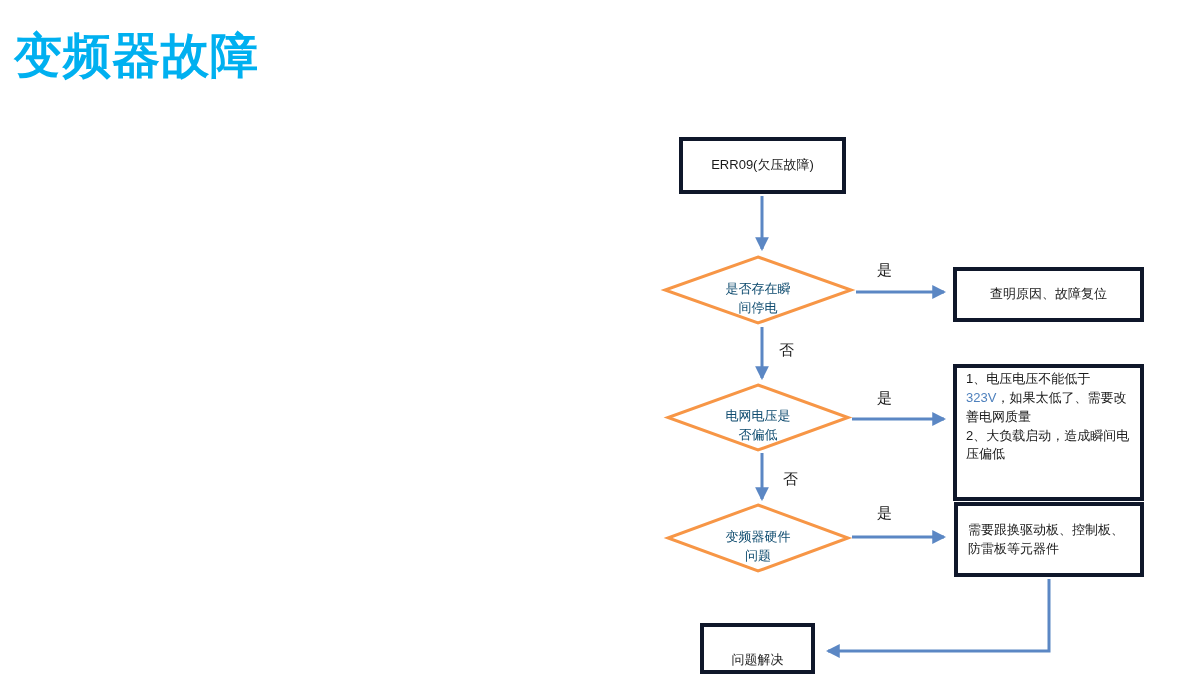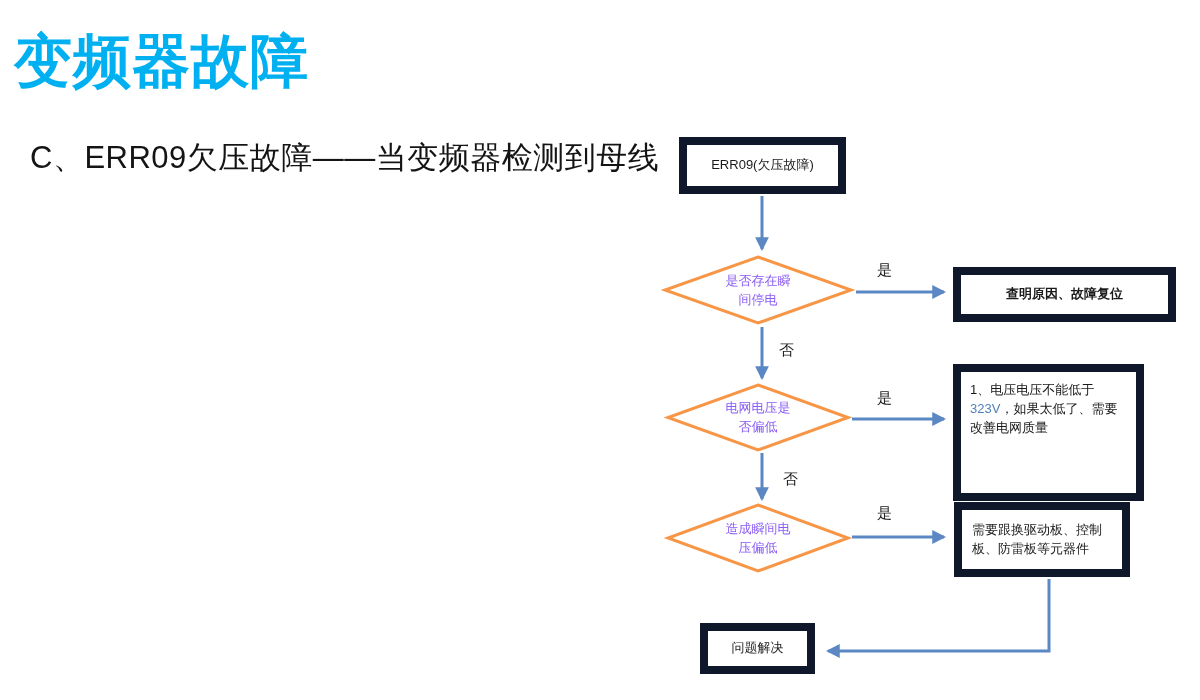--- a/index.html
+++ b/index.html
@@ -2,60 +2,59 @@
 <html lang="zh"><head>
 <meta charset="utf-8">
 <style>
   html,body{margin:0;padding:0;background:#ffffff;}
   .stage{
     position:relative;width:1200px;height:700px;background:#ffffff;overflow:hidden;
     font-family:"Liberation Sans",sans-serif;color:#1a1a1a;
   }
   .abs{position:absolute;}
   .slide-title{
-    left:14px;top:28px;font-size:58px;line-height:1.15;font-weight:bold;
+    left:14px;top:28px;font-size:48px;line-height:1.15;font-weight:bold;
     color:#00b0f0;letter-spacing:1px;white-space:nowrap;
   }
   .body-line{
     left:30px;font-size:31px;line-height:1.3;color:#141414;white-space:nowrap;
     font-weight:400;letter-spacing:0.5px;
   }
   .body-line.l1{top:138px;}
   .body-line.l2{top:211px;}
   svg.flow-layer{position:absolute;left:0;top:0;width:1200px;height:700px;}
   .node{
-    position:absolute;box-sizing:border-box;border:8px solid #0f172a;background:#ffffff;
+    position:absolute;box-sizing:border-box;border:4px solid #0f172a;background:#ffffff;
     display:flex;align-items:center;justify-content:center;text-align:center;
     font-size:13px;line-height:1.45;color:#1a1a1a;
   }
   .node-start{left:679px;top:137px;width:167px;height:57px;}
-  .node-action1{left:953px;top:267px;width:223px;height:55px;font-weight:bold;}
+  .node-action1{left:953px;top:267px;width:191px;height:55px;}
   .node-action2{
     left:953px;top:364px;width:191px;height:137px;
-    display:block;text-align:left;padding:9px 9px;
+    display:block;text-align:left;padding:2px 9px;
   }
-  .node-action3{left:954px;top:502px;width:176px;height:75px;justify-content:flex-start;text-align:left;padding:0 10px;}
-  .node-end{left:700px;top:623px;width:115px;height:51px;}
+  .node-action3{left:954px;top:502px;width:190px;height:75px;justify-content:flex-start;text-align:left;padding:0 10px;}
+  .node-end{left:700px;top:623px;width:115px;height:51px;align-items:flex-end;}
   .dlabel{
     position:absolute;width:70px;height:40px;display:flex;align-items:center;justify-content:center;
-    text-align:center;font-size:13px;line-height:1.5;color:#8b5cf6;
+    text-align:center;font-size:13px;line-height:1.5;color:#0c4a6e;margin-top:8px;
   }
   .dl1{left:723px;top:270px;}
   .dl2{left:723px;top:397px;font-family:Liberation Serif, serif;}
   .dl3{left:723px;top:518px;}
   .edge-label{position:absolute;font-size:15px;color:#1a1a1a;line-height:1;}
   .hl{color:#4f81bd;}
 </style>
 </head>
 <body>
 
 <div class="stage">
 
   <div class="abs slide-title">变频器故障</div>
-  <div class="abs body-line l1">C、ERR09欠压故障——当变频器检测到母线</div>
 
   <svg class="flow-layer" viewBox="0 0 1200 700" xmlns="http://www.w3.org/2000/svg">
     <defs>
       <marker id="arrow" viewBox="0 0 10 10" refX="8.5" refY="5" markerWidth="4.6" markerHeight="4.6" orient="auto">
         <path d="M0,0 L10,5 L0,10 z" fill="#5b87c4"></path>
       </marker>
     </defs>
 
     <line x1="762" y1="196" x2="762" y2="249" stroke="#5b87c4" stroke-width="3" marker-end="url(#arrow)"></line>
     <line x1="856" y1="292" x2="944" y2="292" stroke="#5b87c4" stroke-width="3" marker-end="url(#arrow)"></line>
@@ -73,33 +72,34 @@
   <div class="node node-start">
     <span>ERR09(欠压故障)</span>
   </div>
 
   <div class="node node-action1">
     <span>查明原因、故障复位</span>
   </div>
 
   <div class="node node-action2">
     <div><span>1、电压电压不能低于</span><span class="hl">323V</span><span>，如果太低了、需要改善电网质量</span></div>
+    <div>2、大负载启动，造成瞬间电压偏低</div>
   </div>
 
   <div class="node node-action3">
     <span>需要跟换驱动板、控制板、防雷板等元器件</span>
   </div>
 
   <div class="node node-end">
     <span>问题解决</span>
   </div>
 
   <div class="dlabel dl1">是否存在瞬间停电</div>
   <div class="dlabel dl2">电网电压是否偏低</div>
-  <div class="dlabel dl3">造成瞬间电压偏低</div>
+  <div class="dlabel dl3">变频器硬件问题</div>
 
   <div class="edge-label" style="left:877px;top:262px;">是</div>
   <div class="edge-label" style="left:779px;top:342px;">否</div>
   <div class="edge-label" style="left:877px;top:390px;">是</div>
   <div class="edge-label" style="left:783px;top:471px;">否</div>
   <div class="edge-label" style="left:877px;top:505px;">是</div>
 
 </div>
 
 </body></html>

